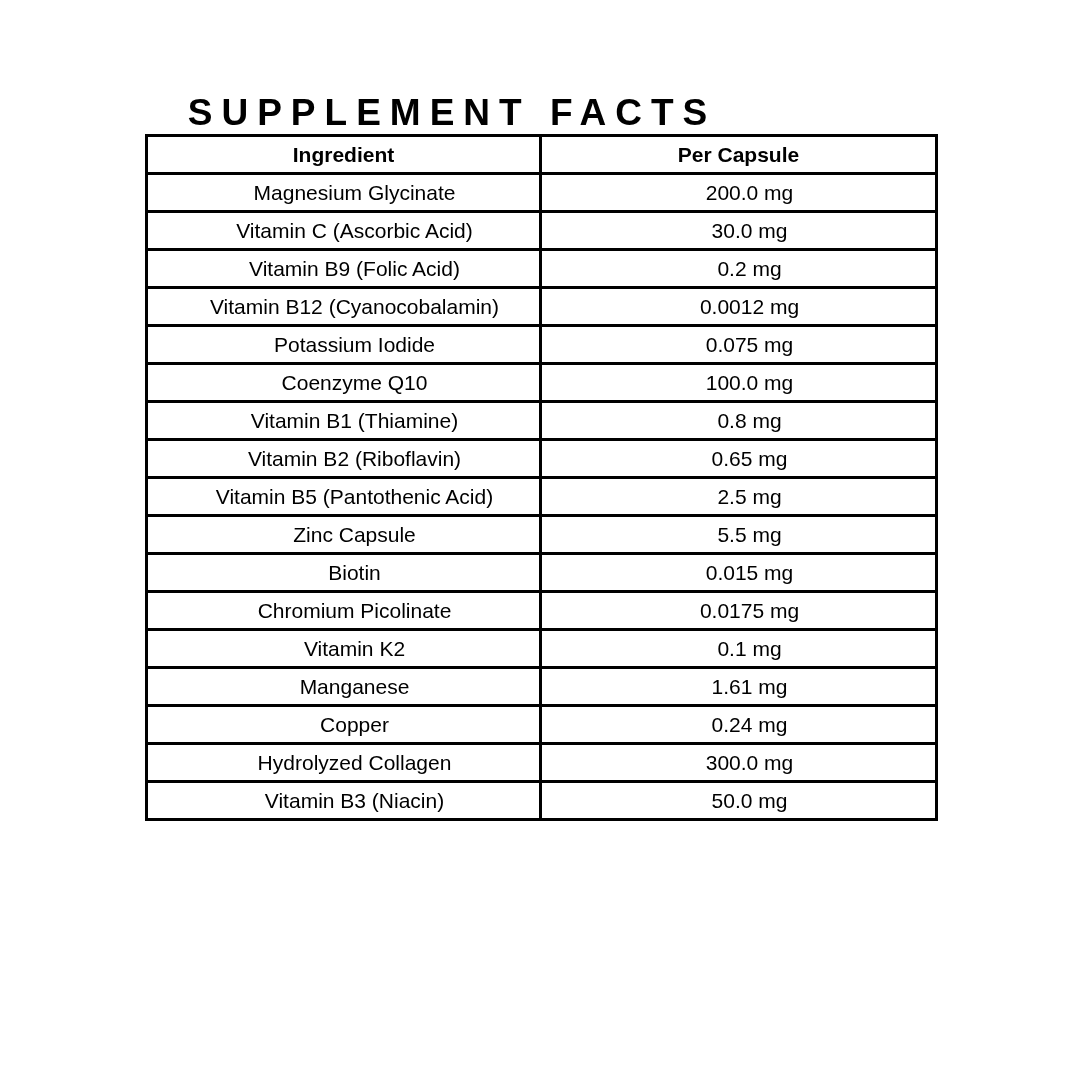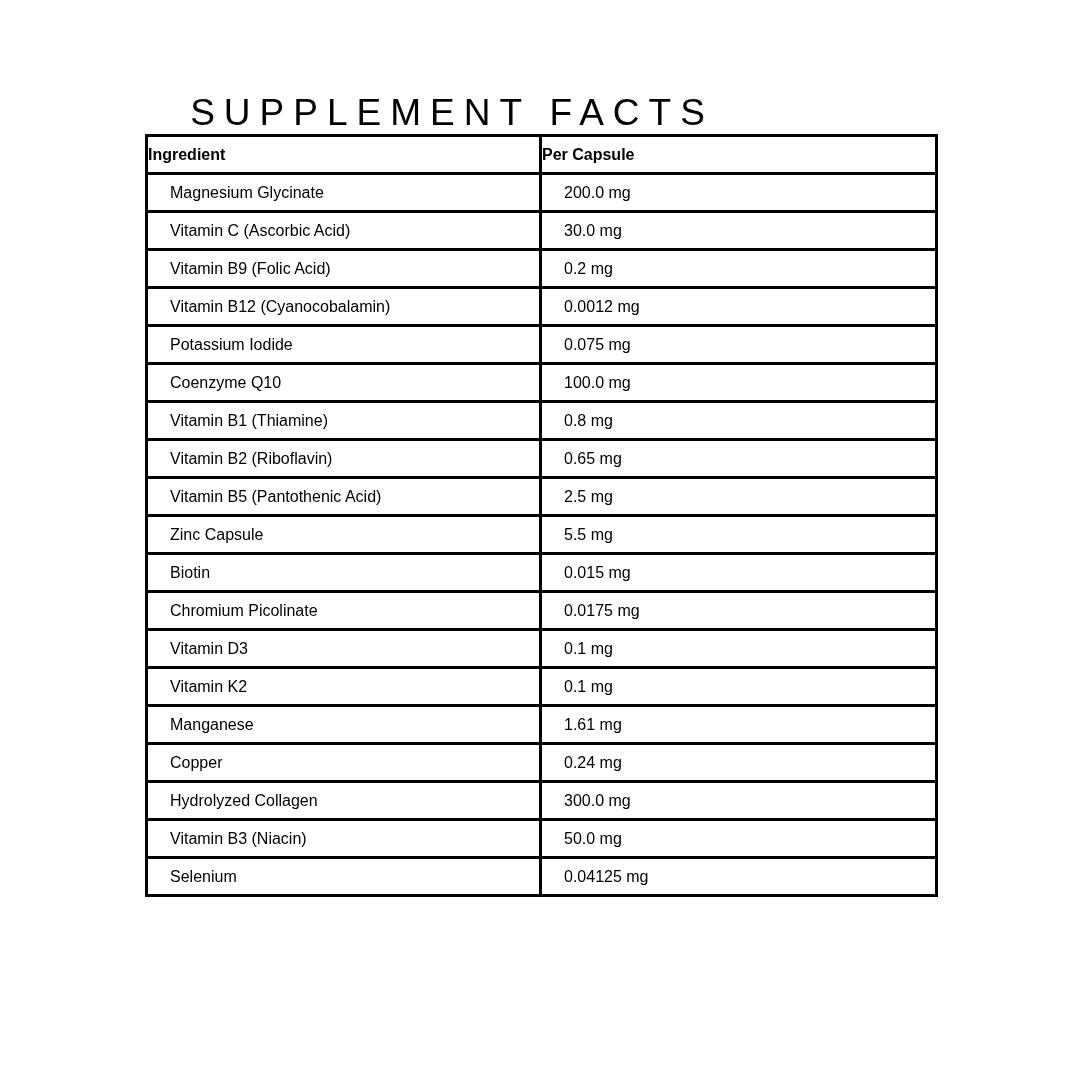--- a/index.html
+++ b/index.html
@@ -15,43 +15,43 @@
       font-family: "Liberation Sans", "DejaVu Sans", sans-serif;
       color: #000000;
     }
     .title {
       position: absolute;
       top: 62px;
       left: 0;
       width: 892px;
       text-align: center;
       font-family: "Liberation Sans", sans-serif;
-      font-weight: 400;
+      font-weight: 700;
       font-size: 37px;
       letter-spacing: 9px;
       line-height: 52px;
       padding-left: 12px;
       box-sizing: border-box;
     }
     table.facts {
       position: absolute;
       top: 134px;
       left: 145px;
       width: 790px;
       border-collapse: collapse;
       table-layout: fixed;
     }
     table.facts th,
     table.facts td {
       border: 3px solid #000000;
       height: 35px;
       padding: 0;
-      text-align: left;
+      text-align: center;
       vertical-align: middle;
-      font-size: 16px;
+      font-size: 21px;
       line-height: 20px;
     }
     table.facts th {
       font-weight: 700;
     }
     table.facts td {
       font-weight: 400;
       padding-left: 22px;
     }
     col.c1 { width: 394px; }
@@ -116,41 +116,33 @@
       </tr>
     <tr>
         <td>Biotin</td>
         <td>0.015 mg</td>
       </tr>
     <tr>
         <td>Chromium Picolinate</td>
         <td>0.0175 mg</td>
       </tr>
     <tr>
-        <td>Vitamin D3</td>
-        <td>0.1 mg</td>
-      </tr>
-    <tr>
         <td>Vitamin K2</td>
         <td>0.1 mg</td>
       </tr>
     <tr>
         <td>Manganese</td>
         <td>1.61 mg</td>
       </tr>
     <tr>
         <td>Copper</td>
         <td>0.24 mg</td>
       </tr>
     <tr>
         <td>Hydrolyzed Collagen</td>
         <td>300.0 mg</td>
       </tr>
     <tr>
         <td>Vitamin B3 (Niacin)</td>
         <td>50.0 mg</td>
       </tr>
-    <tr>
-        <td>Selenium</td>
-        <td>0.04125 mg</td>
-      </tr>
   </tbody>
 </table>
 
 </body></html>

